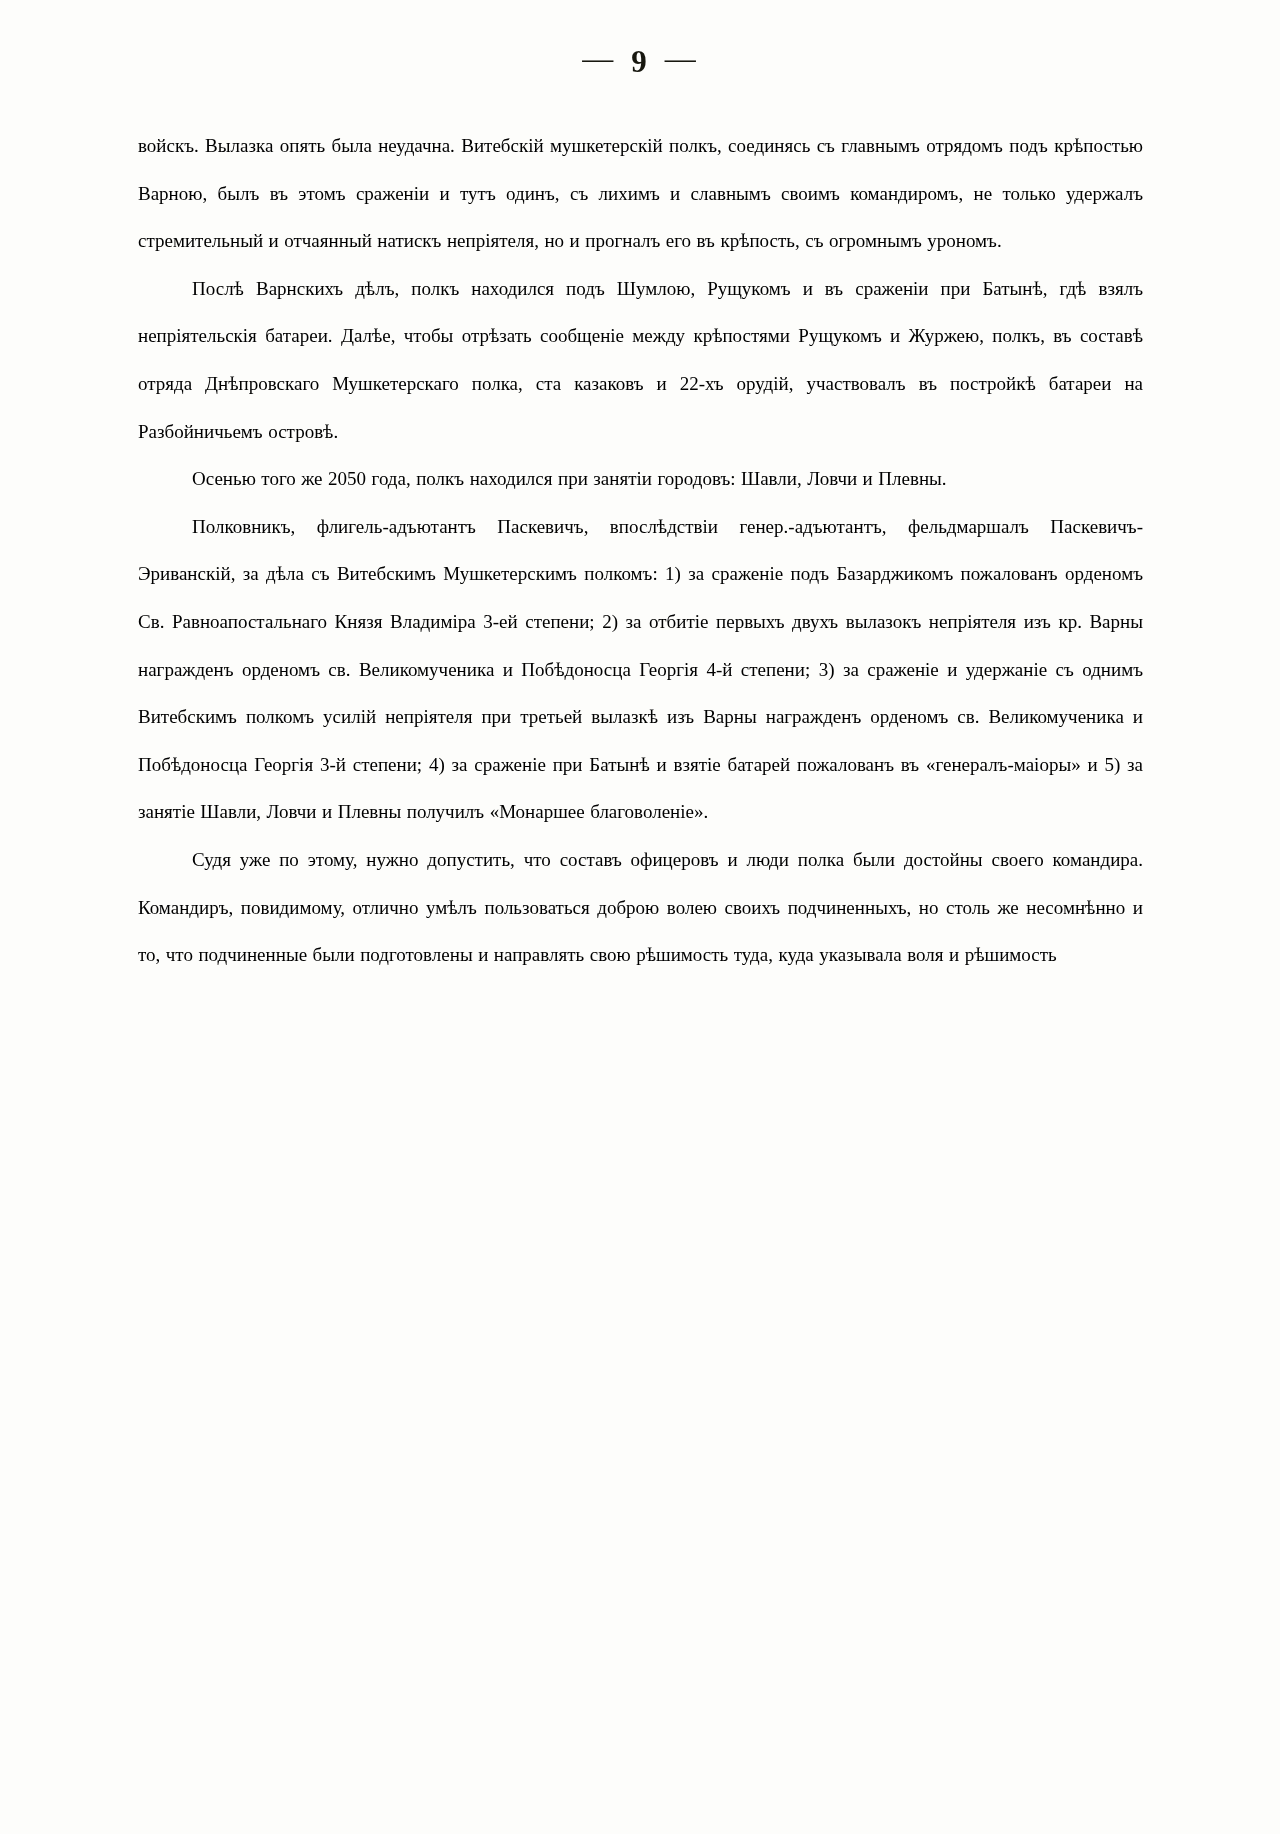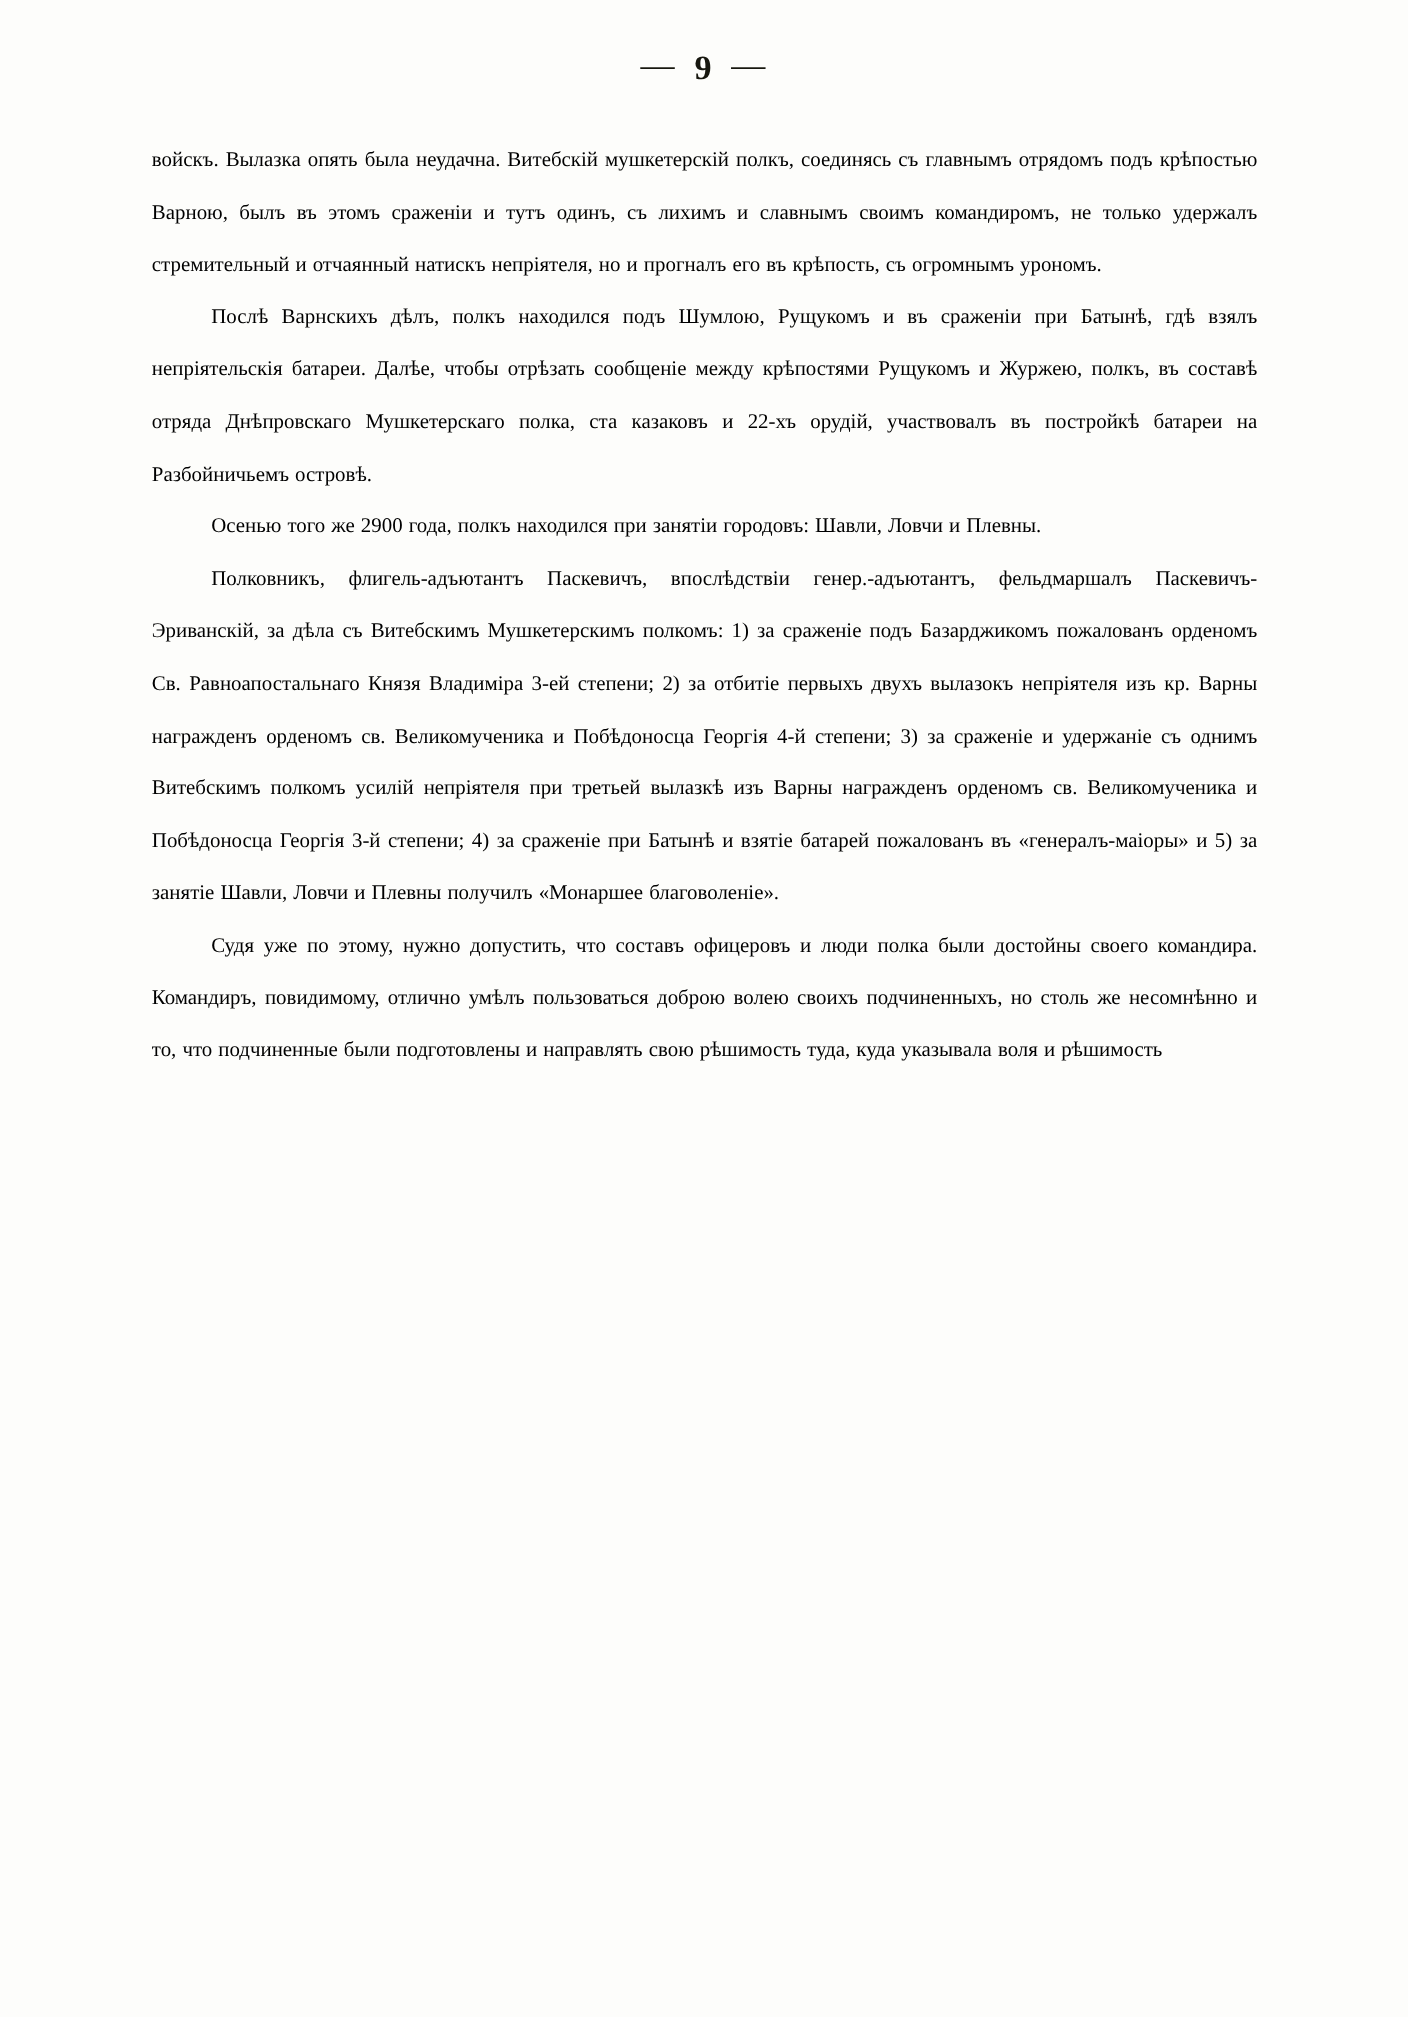--- a/index.html
+++ b/index.html
@@ -66,18 +66,18 @@
 
 <div class="page">
 
   <div class="page-header">
     <span class="dash">—</span><span>9</span><span class="dash">—</span>
   </div>
 
   <div class="body-text">
     <p class="first">войскъ. Вылазка опять была неудачна. Витебскiй мушкетерскiй полкъ, соединясь съ главнымъ отрядомъ подъ крѣпостью Варною, былъ въ этомъ сраженiи и тутъ одинъ, съ лихимъ и славнымъ своимъ командиромъ, не только удержалъ стремительный и отчаянный натискъ непрiятеля, но и прогналъ его въ крѣпость, съ огромнымъ урономъ.</p>
     <p>Послѣ Варнскихъ дѣлъ, полкъ находился подъ Шумлою, Рущукомъ и въ сраженiи при Батынѣ, гдѣ взялъ непрiятельскiя батареи. Далѣе, чтобы отрѣзать сообщенiе между крѣпостями Рущукомъ и Журжею, полкъ, въ составѣ отряда Днѣпровскаго Мушкетерскаго полка, ста казаковъ и 22-хъ орудiй, участвовалъ въ постройкѣ батареи на Разбойничьемъ островѣ.</p>
-    <p>Осенью того же 2900 года, полкъ находился при занятiи городовъ: Шавли, Ловчи и Плевны.</p>
+    <p>Осенью того же 2050 года, полкъ находился при занятiи городовъ: Шавли, Ловчи и Плевны.</p>
     <p>Полковникъ, флигель-адъютантъ Паскевичъ, впослѣдствiи генер.-адъютантъ, фельдмаршалъ Паскевичъ-Эриванскiй, за дѣла съ Витебскимъ Мушкетерскимъ полкомъ: 1) за сраженiе подъ Базарджикомъ пожалованъ орденомъ Св. Равноапостальнаго Князя Владимiра 3-ей степени; 2) за отбитiе первыхъ двухъ вылазокъ непрiятеля изъ кр. Варны награжденъ орденомъ св. Великомученика и Побѣдоносца Георгiя 4-й степени; 3) за сраженiе и удержанiе съ однимъ Витебскимъ полкомъ усилiй непрiятеля при третьей вылазкѣ изъ Варны награжденъ орденомъ св. Великомученика и Побѣдоносца Георгiя 3-й степени; 4) за сраженiе при Батынѣ и взятiе батарей пожалованъ въ «генералъ-маiоры» и 5) за занятiе Шавли, Ловчи и Плевны получилъ «Монаршее благоволенiе».</p>
     <p>Судя уже по этому, нужно допустить, что составъ офицеровъ и люди полка были достойны своего командира. Командиръ, повидимому, отлично умѣлъ пользоваться доброю волею своихъ подчиненныхъ, но столь же несомнѣнно и то, что подчиненные были подготовлены и направлять свою рѣшимость туда, куда указывала воля и рѣшимость</p>
   </div>
 
 </div>
 
 </body></html>

